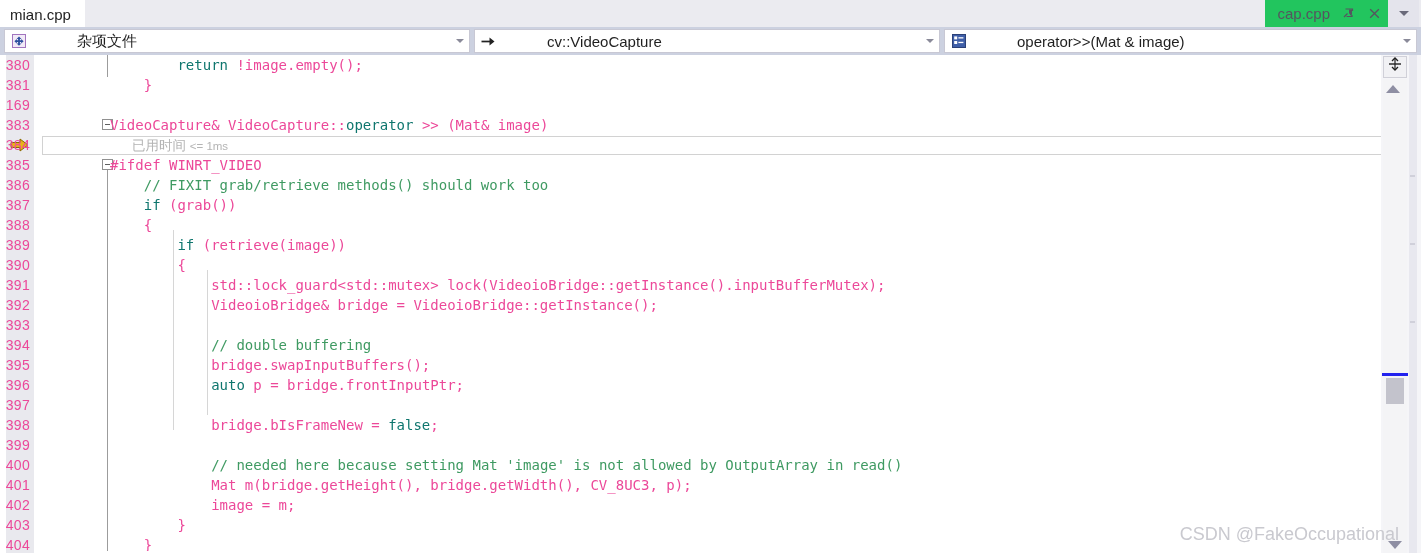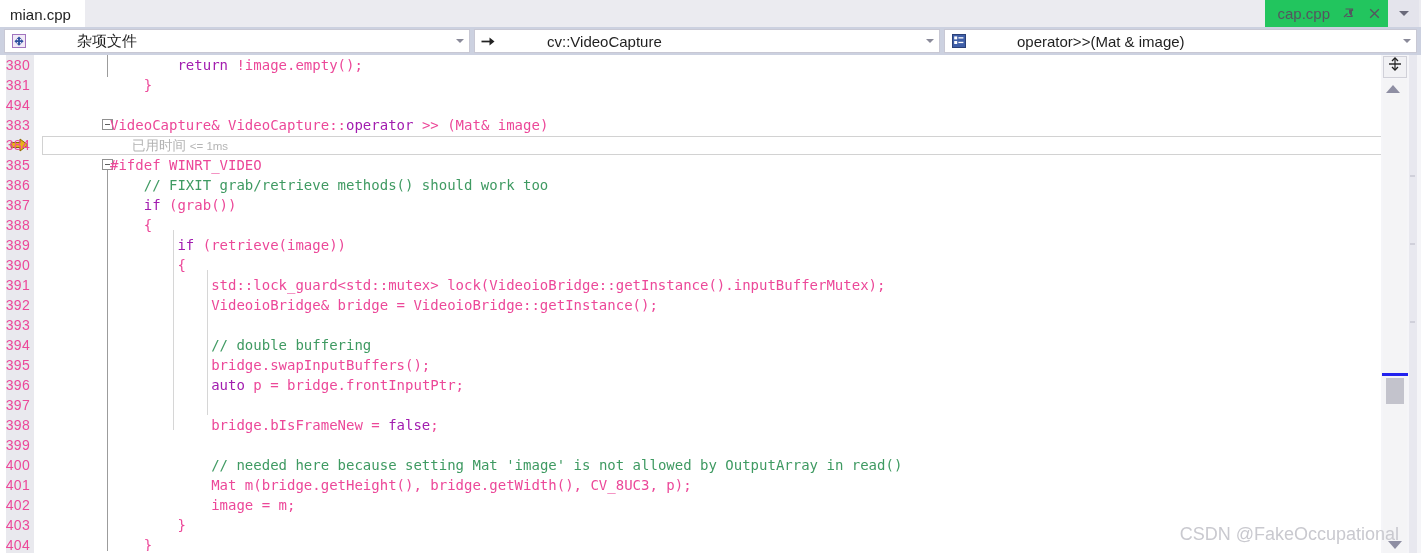--- a/index.html
+++ b/index.html
@@ -120,21 +120,21 @@
   .vguide{
     position:absolute;left:73px;width:1px;background:#9c9c9c;
   }
   .iguide{
     position:absolute;width:1px;background:#d6d6d6;
   }
   .codetext{
     position:absolute;left:76px;top:0;
     color:#1f1f1f;
   }
-  .kw{color:#a21caf;}
+  .kw{color:#0f766e;}
   .cmt{color:#3f9a62;}
   .plain{color:#ec4899;}
 
   
   .exec-arrow{
     position:absolute;left:10px;width:19px;height:14px;
   }
 
   
   .elapsed-box{
@@ -281,21 +281,21 @@
     <div class="exec-arrow" id="exec-arrow" style="top: 83px;">
       <svg width="19" height="14" viewBox="0 0 19 14">
         <path d="M1 4.5 L10 4.5 L10 1 L18 7 L10 13 L10 9.5 L1 9.5 Z" fill="#e8b319" stroke="#8a6a00" stroke-width="1"></path>
       </svg>
     </div>
 
     <div class="code-surface" id="code-surface">
 
     <div class="row"><span class="lineno">380</span><span class="codetext"><span class="plain">        </span><span class="kw">return</span><span class="plain"> !image.empty();</span></span></div>
         <div class="row"><span class="lineno">381</span><span class="codetext"><span class="plain">    }</span></span></div>
-        <div class="row"><span class="lineno">494</span><span class="codetext"><span class="plain"></span></span></div>
+        <div class="row"><span class="lineno">169</span><span class="codetext"><span class="plain"></span></span></div>
         <div class="row"><span class="lineno">383</span><span class="gutter-box"></span><span class="codetext"><span class="plain">VideoCapture&amp; VideoCapture::</span><span class="kw">operator</span><span class="plain"> &gt;&gt; (Mat&amp; image)</span></span></div>
         <div class="row"><span class="lineno">384</span><span class="codetext"><span class="plain">{</span></span></div>
         <div class="row"><span class="lineno">385</span><span class="gutter-box"></span><span class="codetext"><span class="plain">#ifdef WINRT_VIDEO</span></span></div>
         <div class="row"><span class="lineno">386</span><span class="codetext"><span class="plain">    </span><span class="cmt">// FIXIT grab/retrieve methods() should work too</span></span></div>
         <div class="row"><span class="lineno">387</span><span class="codetext"><span class="plain">    </span><span class="kw">if</span><span class="plain"> (grab())</span></span></div>
         <div class="row"><span class="lineno">388</span><span class="codetext"><span class="plain">    {</span></span></div>
         <div class="row"><span class="lineno">389</span><span class="codetext"><span class="plain">        </span><span class="kw">if</span><span class="plain"> (retrieve(image))</span></span></div>
         <div class="row"><span class="lineno">390</span><span class="codetext"><span class="plain">        {</span></span></div>
         <div class="row"><span class="lineno">391</span><span class="codetext"><span class="plain">            std::lock_guard&lt;std::mutex&gt; lock(VideoioBridge::getInstance().inputBufferMutex);</span></span></div>
         <div class="row"><span class="lineno">392</span><span class="codetext"><span class="plain">            VideoioBridge&amp; bridge = VideoioBridge::getInstance();</span></span></div>

